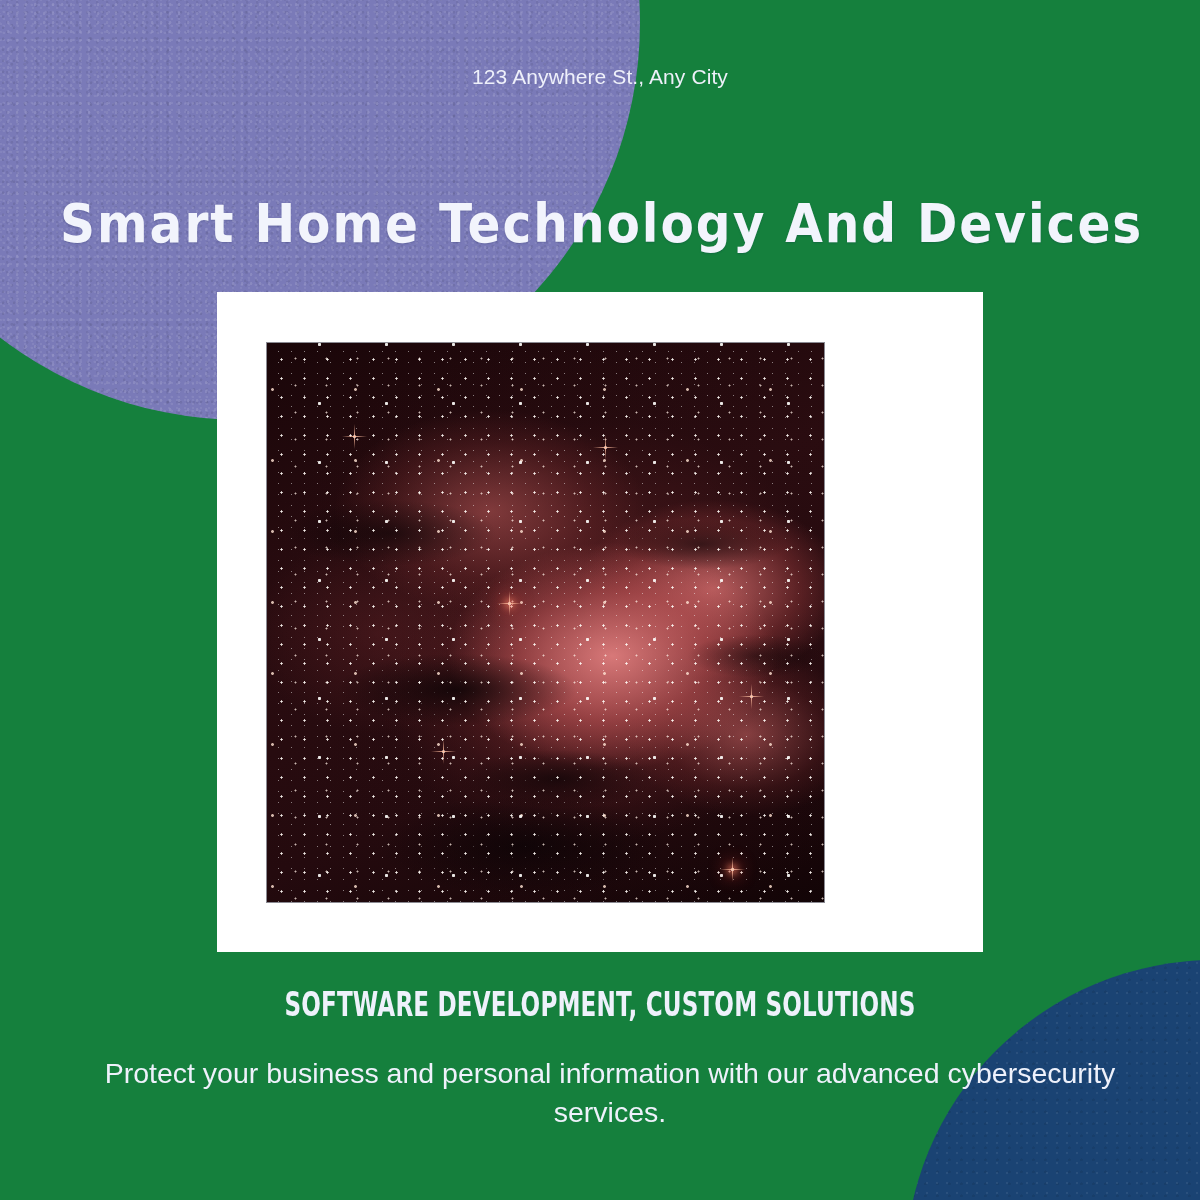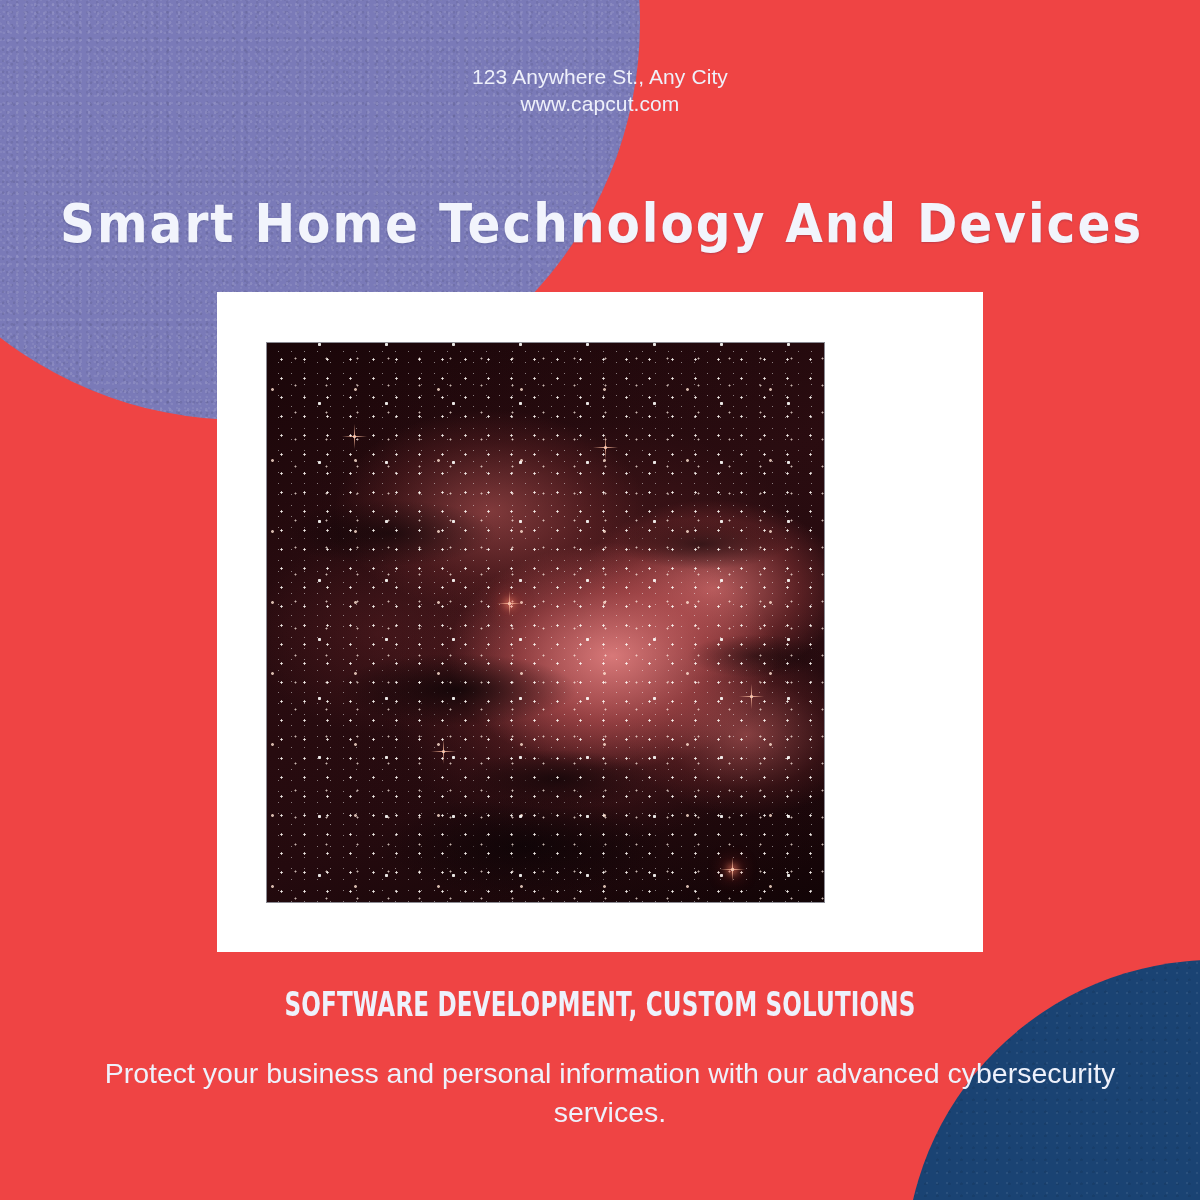--- a/index.html
+++ b/index.html
@@ -6,21 +6,21 @@
   html, body {
     margin: 0;
     padding: 0;
     background: #222;
   }
   #poster {
     position: relative;
     width: 1200px;
     height: 1200px;
     overflow: hidden;
-    background: #ef4444;
+    background: #15803d;
     font-family: "Liberation Sans", sans-serif;
   }
 
   
   .shape {
     position: absolute;
     border-radius: 50%;
     pointer-events: none;
   }
   #purple-circle {
@@ -223,21 +223,20 @@
 </head>
 <body>
 
 <div id="poster">
 
   <div class="shape" id="purple-circle"></div>
   <div class="shape" id="teal-circle"></div>
 
   <div id="contact">
     <div>123 Anywhere St., Any City</div>
-    <div>www.capcut.com</div>
   </div>
 
   <div id="headline">Smart Home Technology And Devices</div>
 
   <div id="photo-frame">
     <div id="photo">
       <div id="nebula-clouds"></div>
       <div id="stars-c"></div>
       <div id="nebula-dust"></div>
       <div id="stars-a"></div>

